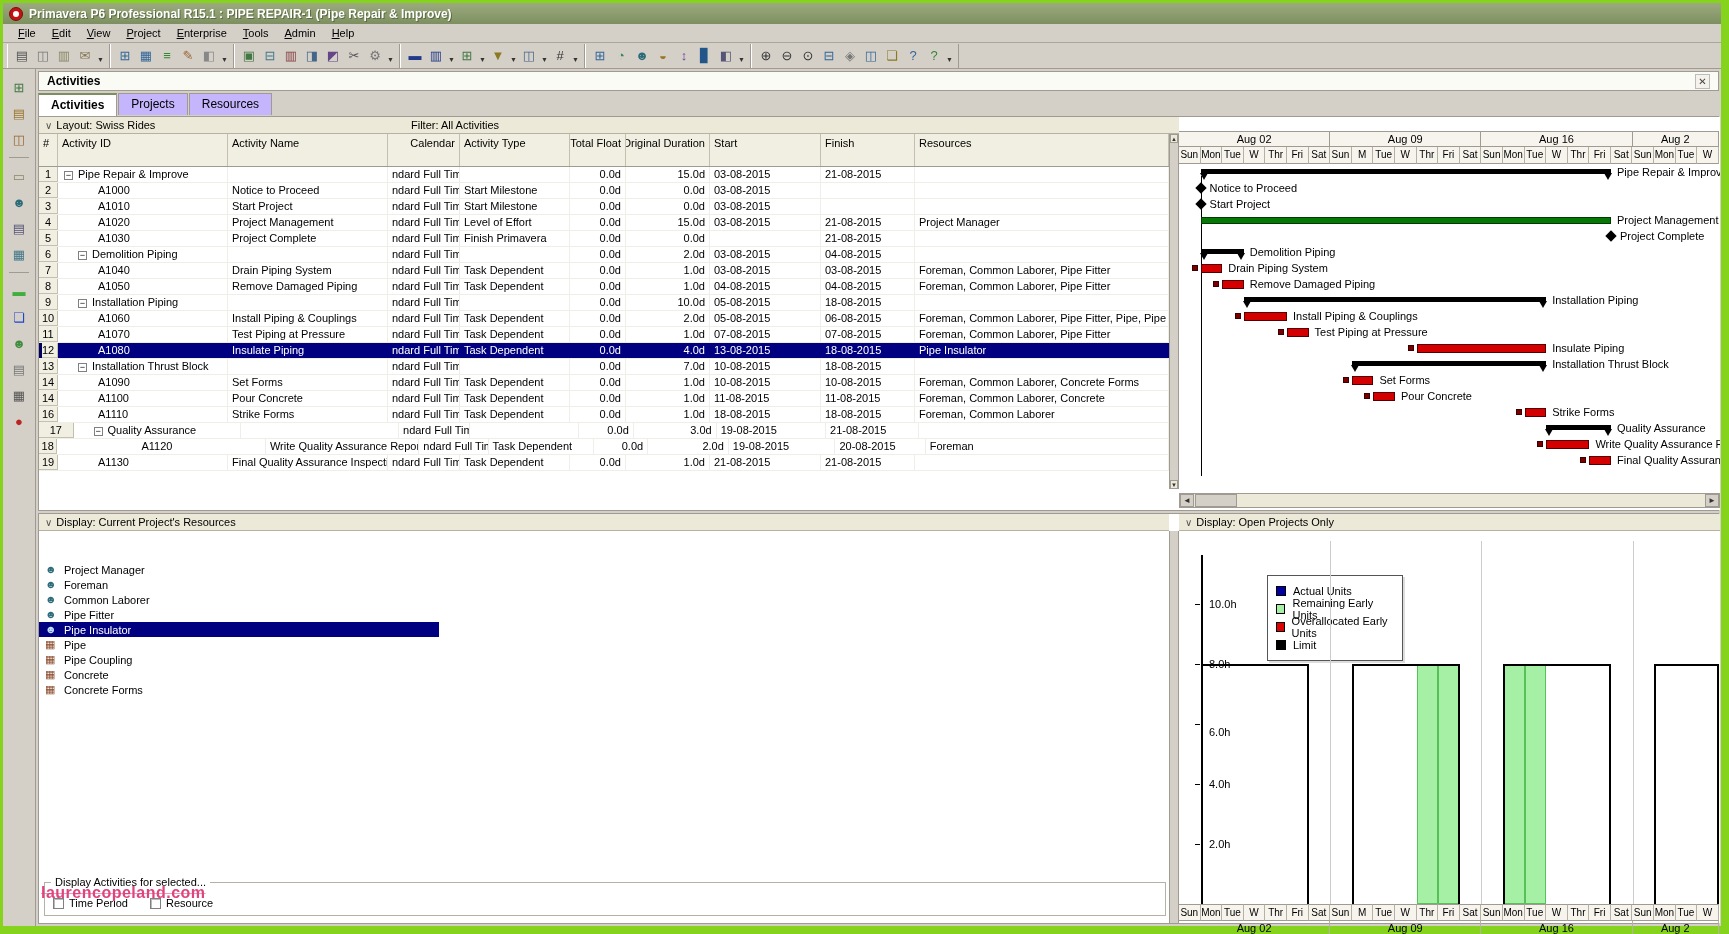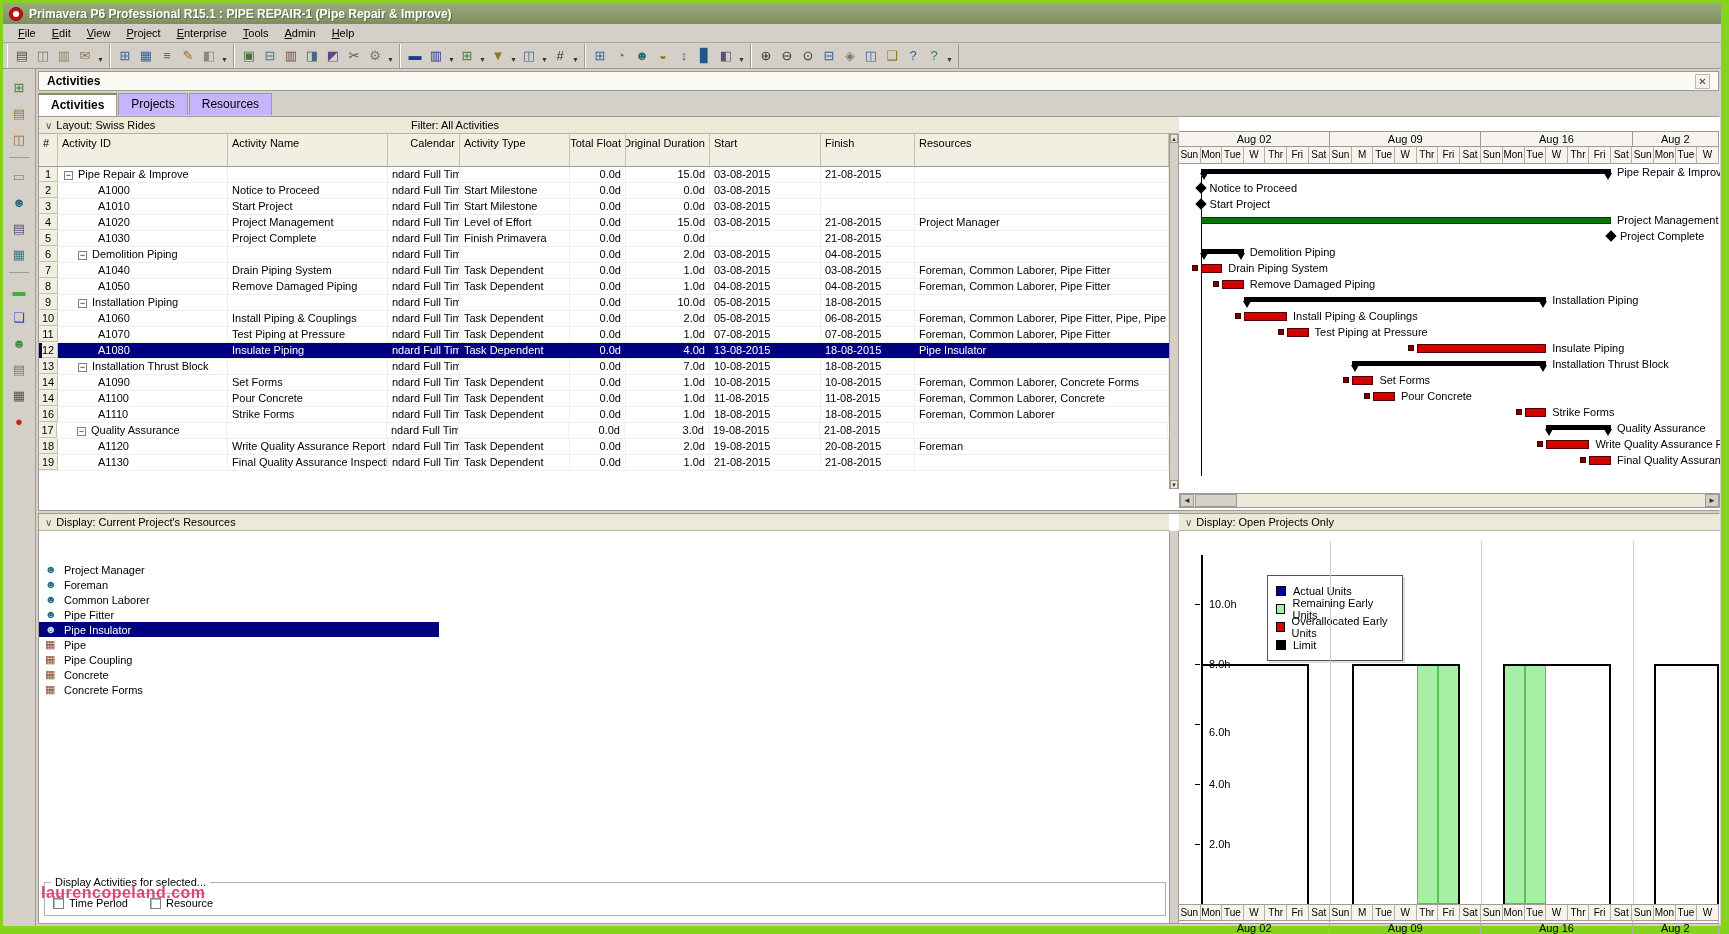--- a/index.html
+++ b/index.html
@@ -464,34 +464,34 @@
               <div class="td " style="width: 160px;">Strike Forms</div>
               <div class="td r" style="width: 72px;">ndard Full Time</div>
               <div class="td " style="width: 110px;">Task Dependent</div>
               <div class="td r" style="width: 56px;">0.0d</div>
               <div class="td r" style="width: 84px;">1.0d</div>
               <div class="td " style="width: 111px;">18-08-2015</div>
               <div class="td " style="width: 94px;">18-08-2015</div>
               <div class="td " style="width: 254px;">Foreman, Common Laborer</div>
             </div>
             <div class="trow">
-              <div class="td num" style="width: 18px;">17</div>
+              <div class="td num" style="width: 35px;">17</div>
               <div class="td " style="width: 170px; padding-left: 20px;"><span class="minusbox">−</span>Quality Assurance</div>
               <div class="td " style="width: 160px;"></div>
               <div class="td r" style="width: 72px;">ndard Full Time</div>
               <div class="td " style="width: 110px;"></div>
               <div class="td r" style="width: 56px;">0.0d</div>
               <div class="td r" style="width: 84px;">3.0d</div>
               <div class="td " style="width: 111px;">19-08-2015</div>
               <div class="td " style="width: 94px;">21-08-2015</div>
               <div class="td " style="width: 254px;"></div>
             </div>
             <div class="trow">
               <div class="td num" style="width: 19px;">18</div>
-              <div class="td " style="width: 170px; padding-left: 40px;">A1120</div>
+              <div class="td " style="width: 170px; padding-left: 40px; margin-left: 44px;">A1120</div>
               <div class="td " style="width: 160px;">Write Quality Assurance Report</div>
               <div class="td r" style="width: 72px;">ndard Full Time</div>
               <div class="td " style="width: 110px;">Task Dependent</div>
               <div class="td r" style="width: 56px;">0.0d</div>
               <div class="td r" style="width: 84px;">2.0d</div>
               <div class="td " style="width: 111px;">19-08-2015</div>
               <div class="td " style="width: 94px;">20-08-2015</div>
               <div class="td " style="width: 254px;">Foreman</div>
             </div>
             <div class="trow">

